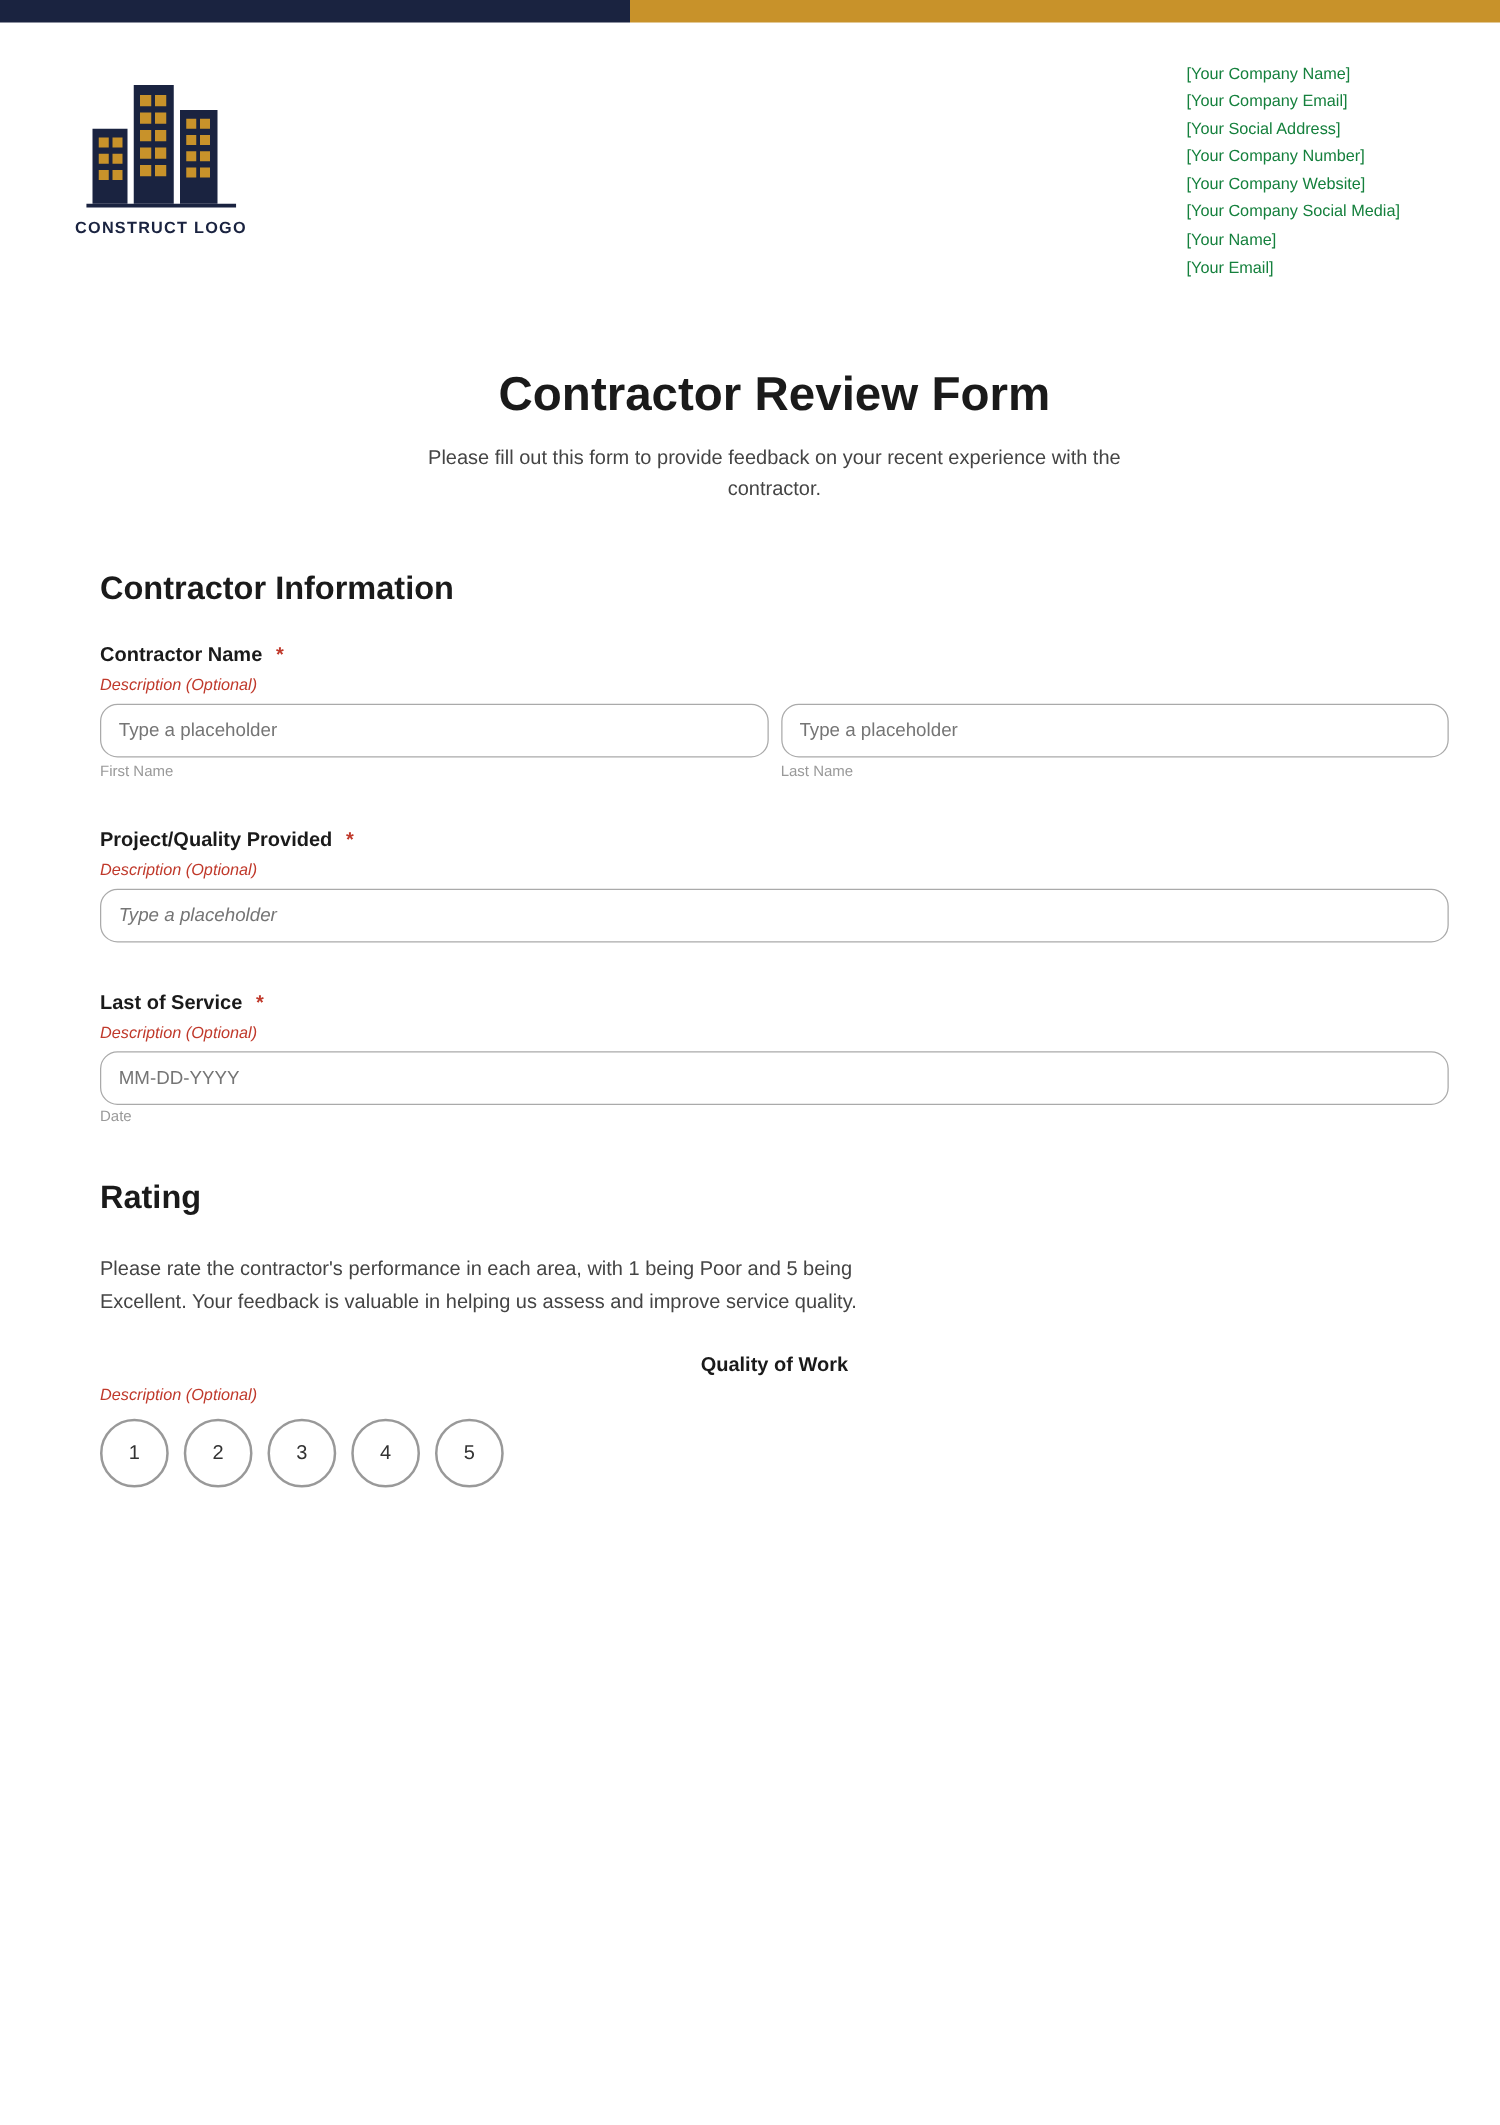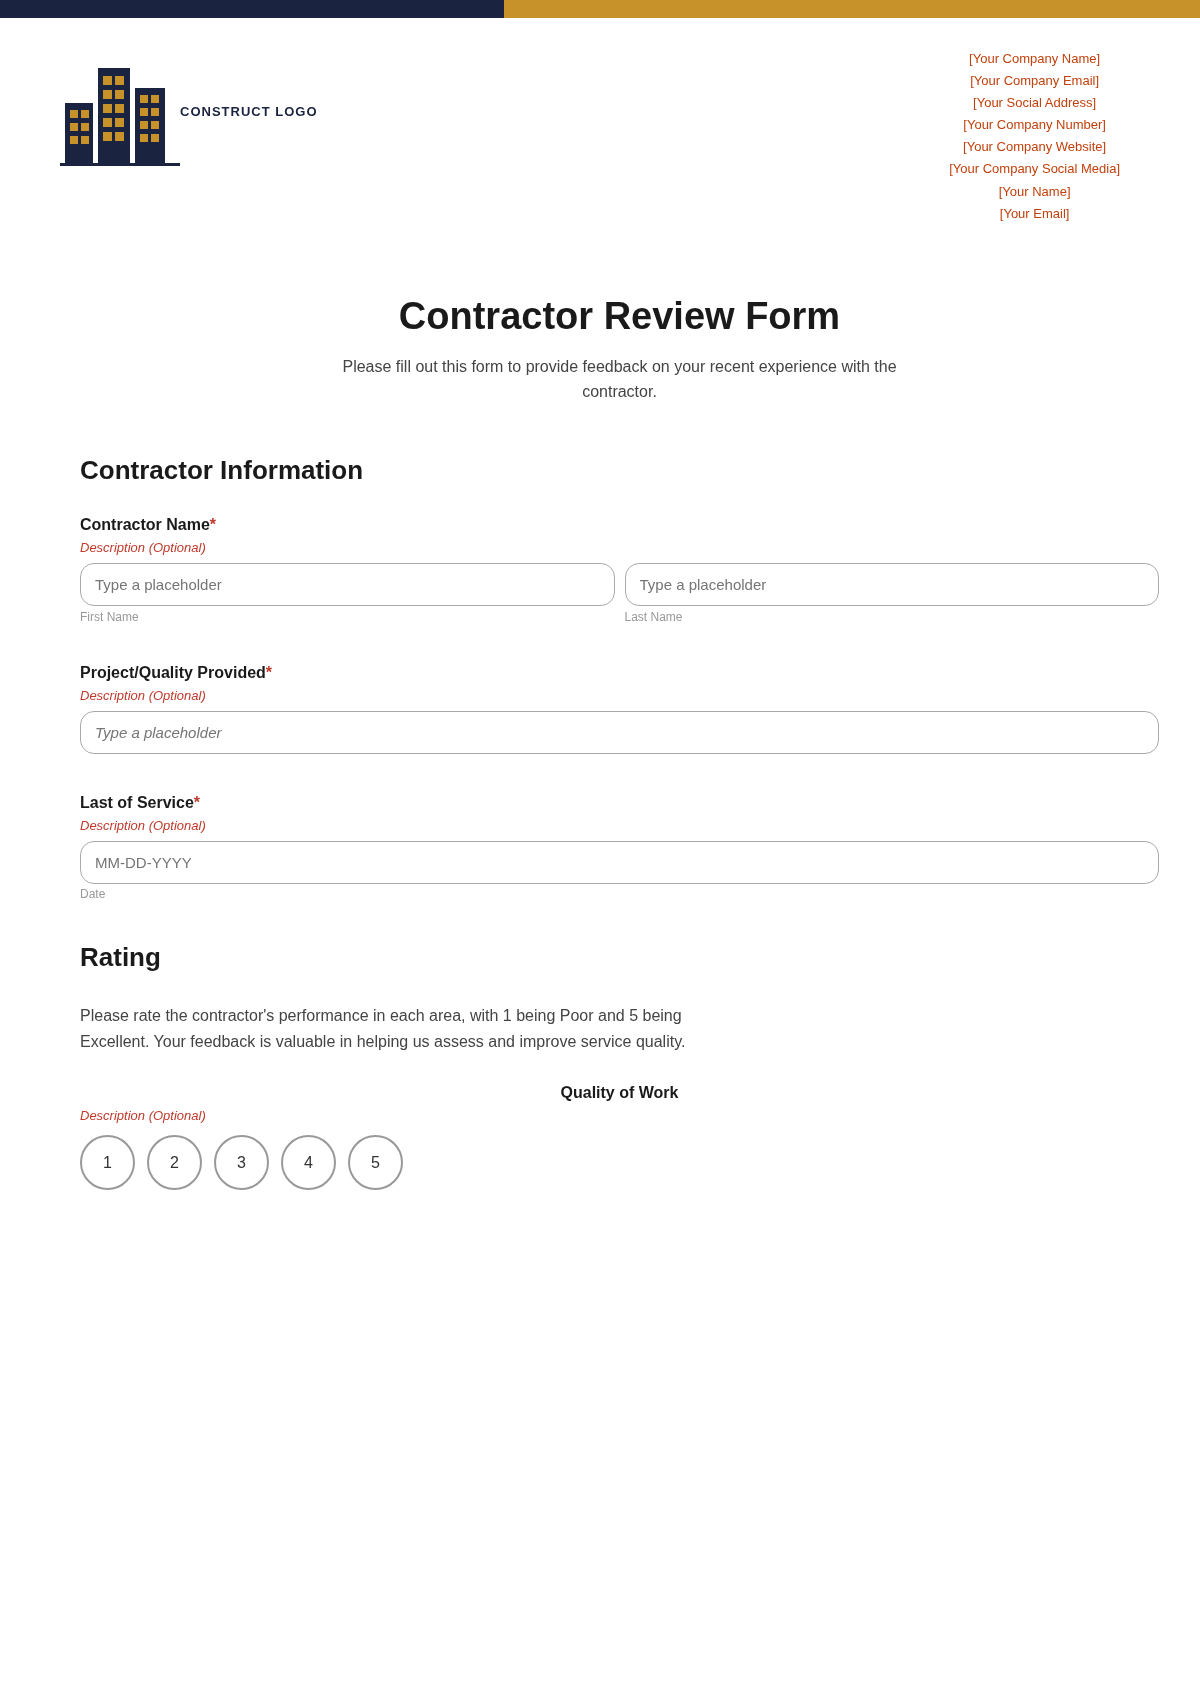--- a/index.html
+++ b/index.html
@@ -33,42 +33,42 @@
     
     .header {
       display: flex;
       justify-content: space-between;
       align-items: flex-start;
       padding: 30px 80px 20px 60px;
     }
 
     .logo-section {
       display: flex;
-      flex-direction: row;
+      flex-direction: column;
       align-items: center;
     }
 
     .logo-icon {
       width: 120px;
       height: 120px;
     }
 
     .logo-text {
       font-size: 13px;
       font-weight: bold;
       color: #1a2340;
       letter-spacing: 1px;
       margin-top: 6px;
       text-align: center;
     }
 
     .company-info {
-      text-align: center;
+      text-align: left;
       font-size: 13px;
-      color: #c2410c;
+      color: #15803d;
       line-height: 1.7;
     }
 
     
     .main-content {
       padding: 20px 41px 60px 80px;
     }
 
     .form-title {
       text-align: center;
@@ -99,21 +99,21 @@
       margin-bottom: 40px;
     }
 
     .field-label {
       font-size: 16px;
       font-weight: bold;
       color: #1a1a1a;
       margin-bottom: 6px;
       display: flex;
       align-items: flex-start;
-      gap: 0;
+      gap: 11px;
     }
 
     .required-star {
       color: #c0392b;
     }
 
     .field-description {
       font-size: 13px;
       color: #c0392b;
       font-style: italic;

